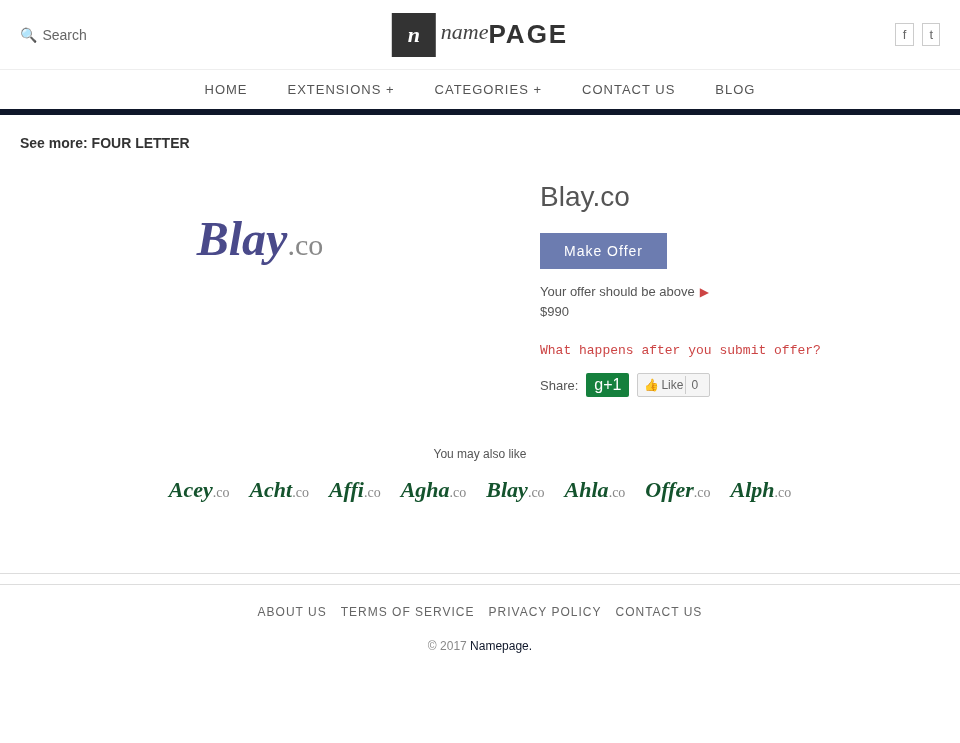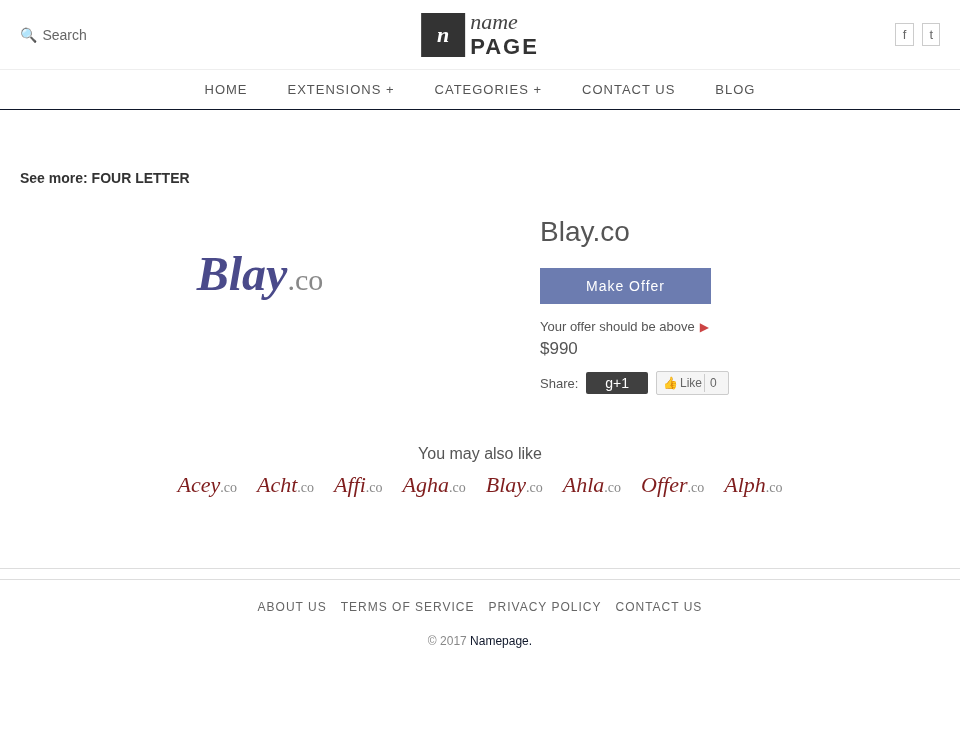--- a/index.html
+++ b/index.html
@@ -43,31 +43,31 @@
       height: 44px;
       display: flex;
       align-items: center;
       justify-content: center;
       font-style: italic;
       font-size: 22px;
       font-weight: bold;
     }
     .logo-text {
       display: flex;
-      flex-direction: column;
+      flex-direction: row;
       line-height: 1.1;
     }
     .logo-text .name-part {
       font-size: 22px;
       font-style: italic;
       color: #444;
       font-family: Georgia, serif;
     }
     .logo-text .page-part {
-      font-size: 22px;
+      font-size: 26px;
       font-weight: bold;
       color: #333;
       letter-spacing: 2px;
       text-transform: uppercase;
       text-align: center;
     }
     .social-icons {
       display: flex;
       gap: 8px;
       align-items: center;
@@ -76,21 +76,21 @@
       color: #999;
       font-size: 16px;
       cursor: pointer;
     }
 
     
     nav {
       display: flex;
       justify-content: center;
       gap: 40px;
-      border-bottom: 1px solid #0f172a;
+      border-bottom: 6px solid #0f172a;
       padding: 12px 0;
     }
     nav a {
       text-decoration: none;
       color: #555;
       font-size: 13px;
       letter-spacing: 1px;
       text-transform: uppercase;
       cursor: pointer;
     }
@@ -98,21 +98,20 @@
     
     .main-content {
       max-width: 960px;
       margin: 0 auto;
       padding: 20px;
     }
     .see-more {
       font-size: 14px;
       color: #555;
       margin-bottom: 20px;
-      margin-top: 40px;
     }
     .see-more span {
       font-weight: bold;
       color: #333;
     }
 
     .product-section {
       display: flex;
       gap: 40px;
       align-items: flex-start;
@@ -145,63 +144,63 @@
     }
     .domain-title {
       font-size: 28px;
       color: #555;
       margin-bottom: 20px;
     }
     .make-offer-btn {
       background: #6c7cb0;
       color: #fff;
       border: none;
-      padding: 10px 46px;
+      padding: 10px 24px;
       font-size: 14px;
       cursor: pointer;
       margin-bottom: 15px;
       letter-spacing: 1px;
     }
     .offer-info {
       display: flex;
       align-items: center;
       gap: 5px;
       font-size: 13px;
       color: #555;
       margin-bottom: 5px;
     }
     .offer-info .arrow {
       color: #c44;
       font-size: 12px;
     }
     .offer-price {
-      font-size: 17px;
-      color: #555;
-      margin-bottom: 12px;
+      font-size: 13px;
+      color: #555;
+      margin-bottom: 24px;
     }
     .what-happens {
       color: #c44;
       font-size: 13px;
       font-family: 'Courier New', monospace;
       margin-bottom: 15px;
       cursor: pointer;
     }
     .share-area {
       display: flex;
       align-items: center;
       gap: 8px;
       font-size: 13px;
     }
     .share-label { color: #555; }
     .g-plus-btn {
-      background: #404040;
+      background: #15803d;
       color: #fff;
       border: none;
-      padding: 3px 19px;
-      font-size: 14px;
+      padding: 3px 8px;
+      font-size: 16px;
       cursor: pointer;
       border-radius: 2px;
     }
     .fb-like-btn {
       display: flex;
       align-items: center;
       gap: 2px;
       border: 1px solid #ccc;
       padding: 2px 6px;
       font-size: 12px;
@@ -218,39 +217,39 @@
       font-size: 12px;
       color: #666;
     }
 
     
     .also-like-section {
       text-align: center;
       margin-bottom: 40px;
     }
     .also-like-title {
-      font-size: 16px;
-      color: #555;
-      margin-bottom: 9px;
+      font-size: 12px;
+      color: #555;
+      margin-bottom: 16px;
     }
     .domain-list {
       display: flex;
       justify-content: center;
       gap: 20px;
       flex-wrap: wrap;
     }
     .domain-item {
       font-size: 22px;
       font-family: Georgia, serif;
       cursor: pointer;
     }
     .domain-item .dname {
-      color: #7f1d1d;
+      color: #14532d;
       font-style: italic;
-      font-weight: normal;
+      font-weight: bold;
     }
     .domain-item .dext {
       font-size: 14px;
       color: #888;
     }
 
     
     .divider {
       border: none;
       border-top: 1px solid #ddd;
@@ -338,20 +337,21 @@
       <div class="domain-title">Blay.co</div>
 
       <button class="make-offer-btn">Make Offer</button>
 
       <div class="offer-info">
         <span>Your offer should be above</span>
         <span class="arrow">▶</span>
       </div>
       <div class="offer-price">$990</div>
 
+      <div class="what-happens">What happens after you submit offer?</div>
 
       <div class="share-area">
         <span class="share-label">Share:</span>
         <button class="g-plus-btn">g+1</button>
         <div class="fb-like-btn">
           <span class="fb-thumb">👍</span>
           <span class="fb-like-text">Like</span>
           <span class="fb-count">0</span>
         </div>
       </div>

